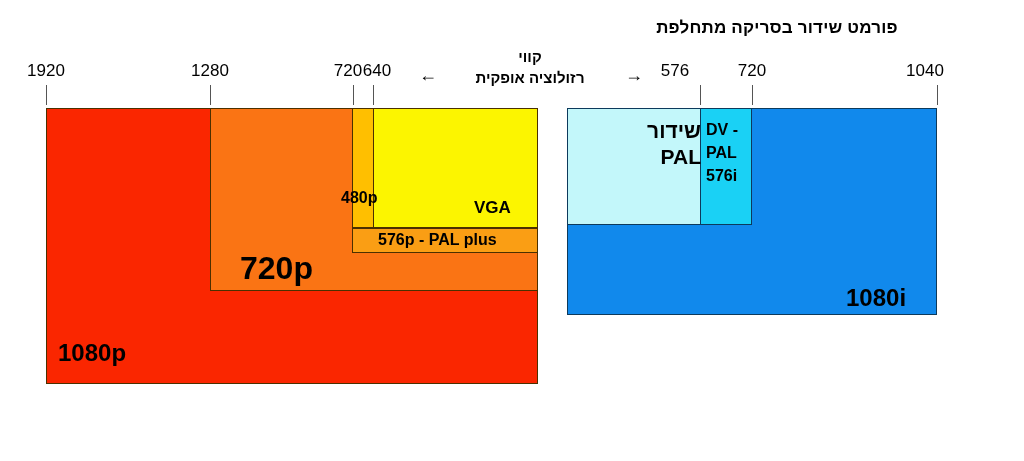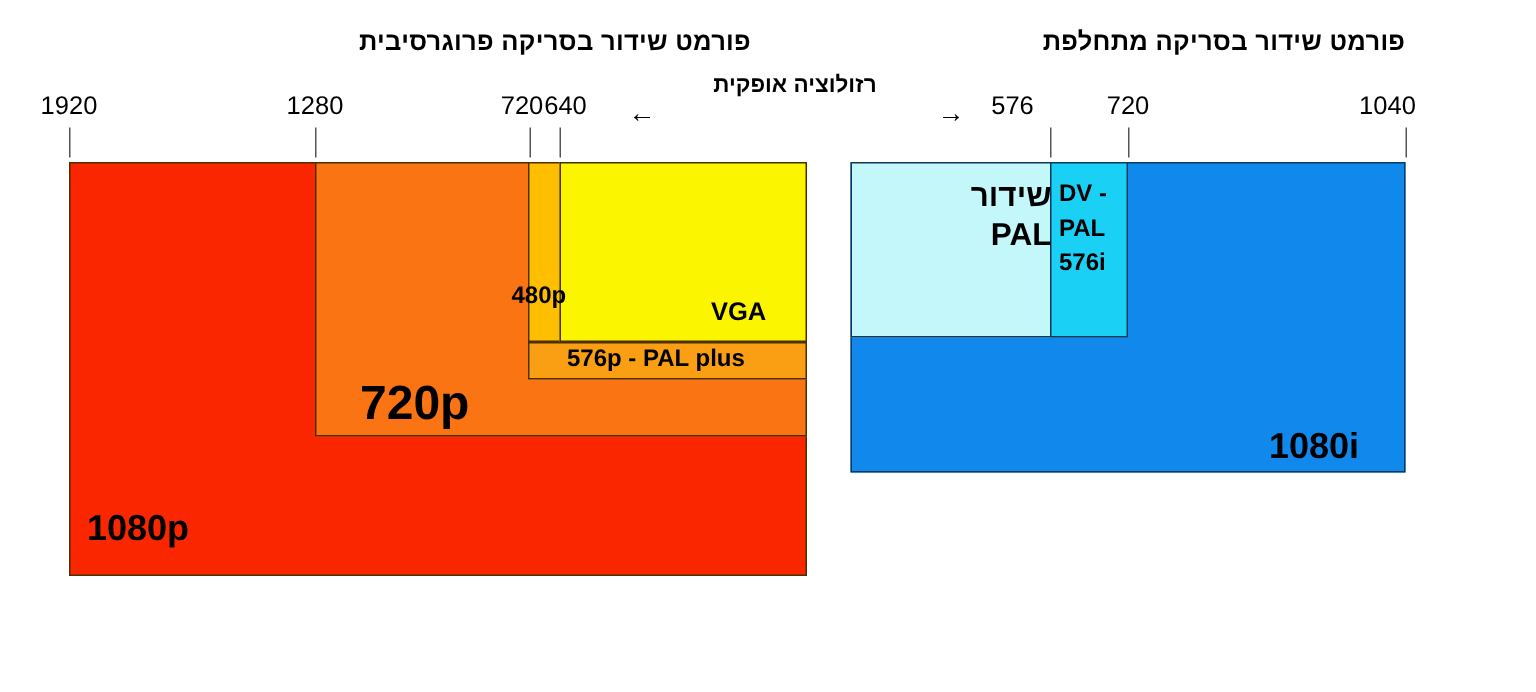--- a/index.html
+++ b/index.html
@@ -24,21 +24,21 @@
   .title {
     font-size: 17px;
     font-weight: bold;
     color: #000000;
     direction: rtl;
     text-align: center;
     white-space: nowrap;
     letter-spacing: 0.2px;
   }
   #title-progressive { left: 150px; top: 18px; width: 440px; }
-  #title-interlaced  { left: 631px; top: 18px; width: 370px; }
+  #title-interlaced  { left: 592px; top: 18px; width: 370px; }
 
   
   #axis-caption {
     left: 430px; top: 46px; width: 200px;
     text-align: center;
     direction: rtl;
     font-size: 15px;
     font-weight: bold;
     color: #000000;
     line-height: 21px;
@@ -104,25 +104,25 @@
   #label-dvpal {
     left: 706px; top: 118px; width: 64px;
     text-align: left; font-size: 16px; line-height: 23px;
   }
 </style>
 </head>
 <body>
 
 <div id="stage">
 
-  <div class="abs title" id="title-progressive">פורמט שידור בסריקה פרוגרסיבית</div>
 
   <div class="abs title" id="title-interlaced">פורמט שידור בסריקה מתחלפת</div>
 
   <div class="abs" id="axis-caption">
+    <div>קווי</div>
     <div>רזולוציה אופקית</div>
   </div>
   <div class="abs arrow" id="arrow-left">←</div>
   <div class="abs arrow" id="arrow-right">→</div>
 
   <div class="abs tick-label" style="left:16px;top:61px">1920</div>
   <div class="abs tick-label" style="left:180px;top:61px">1280</div>
   <div class="abs tick-label" style="left:318px;top:61px">720</div>
   <div class="abs tick-label" style="left:347px;top:61px">640</div>
 

